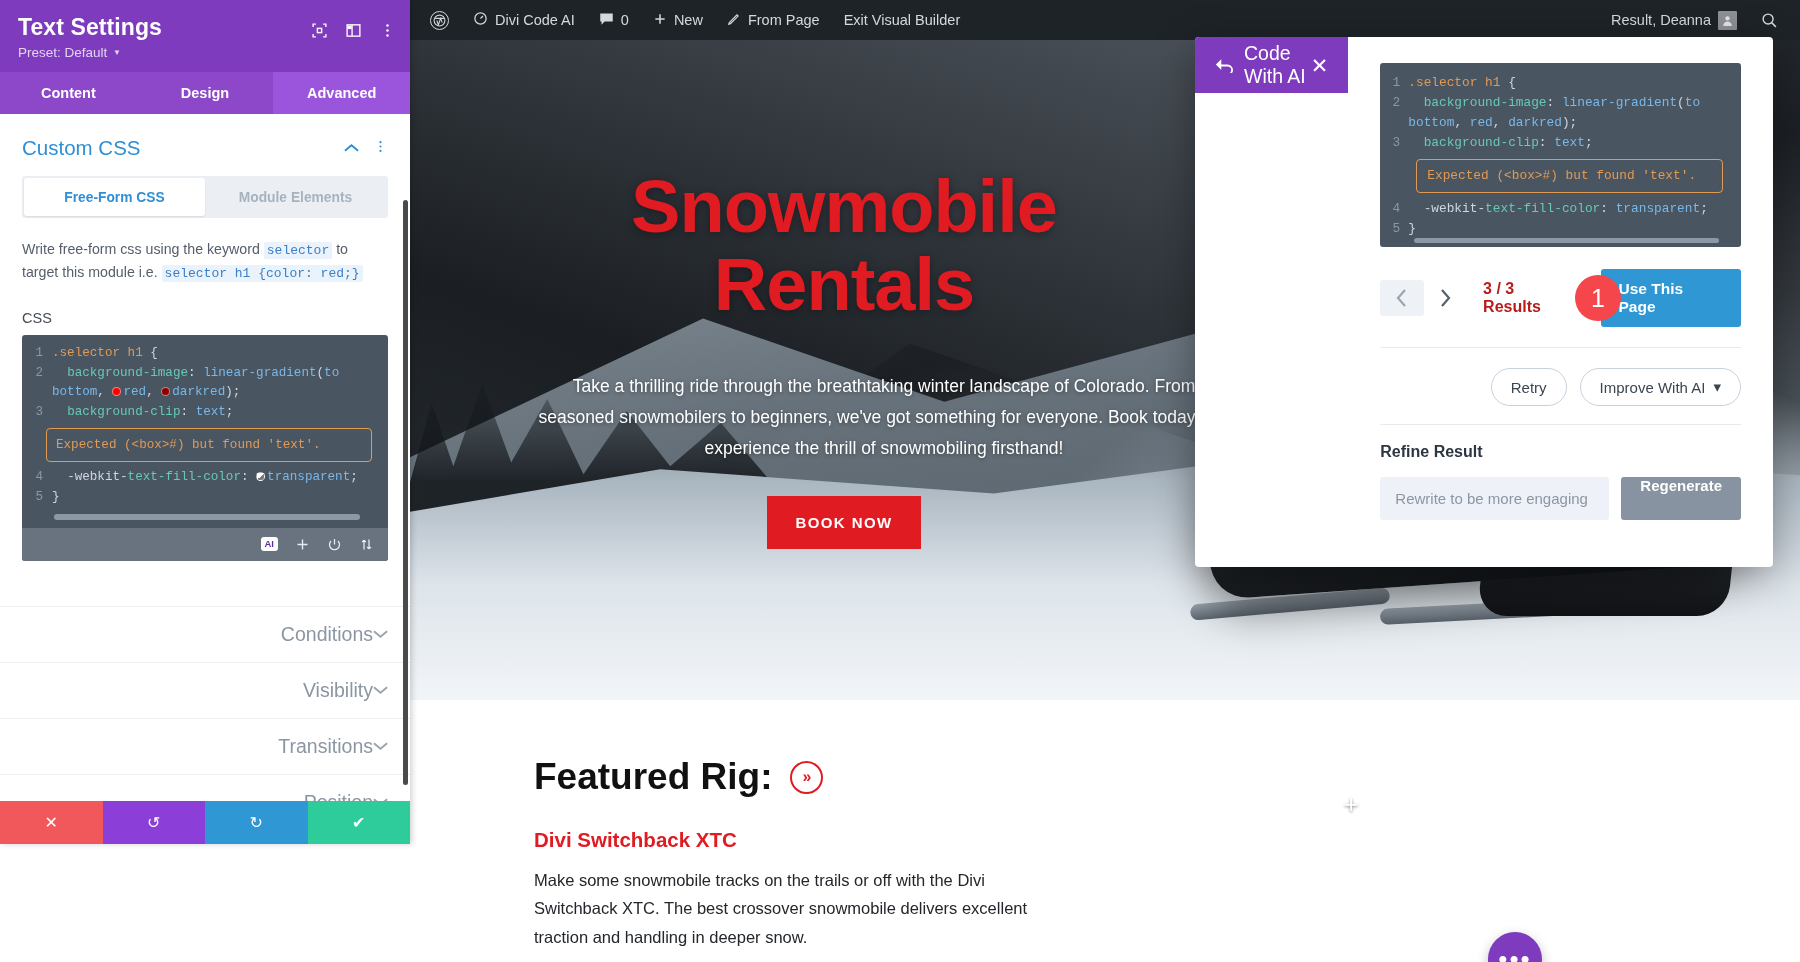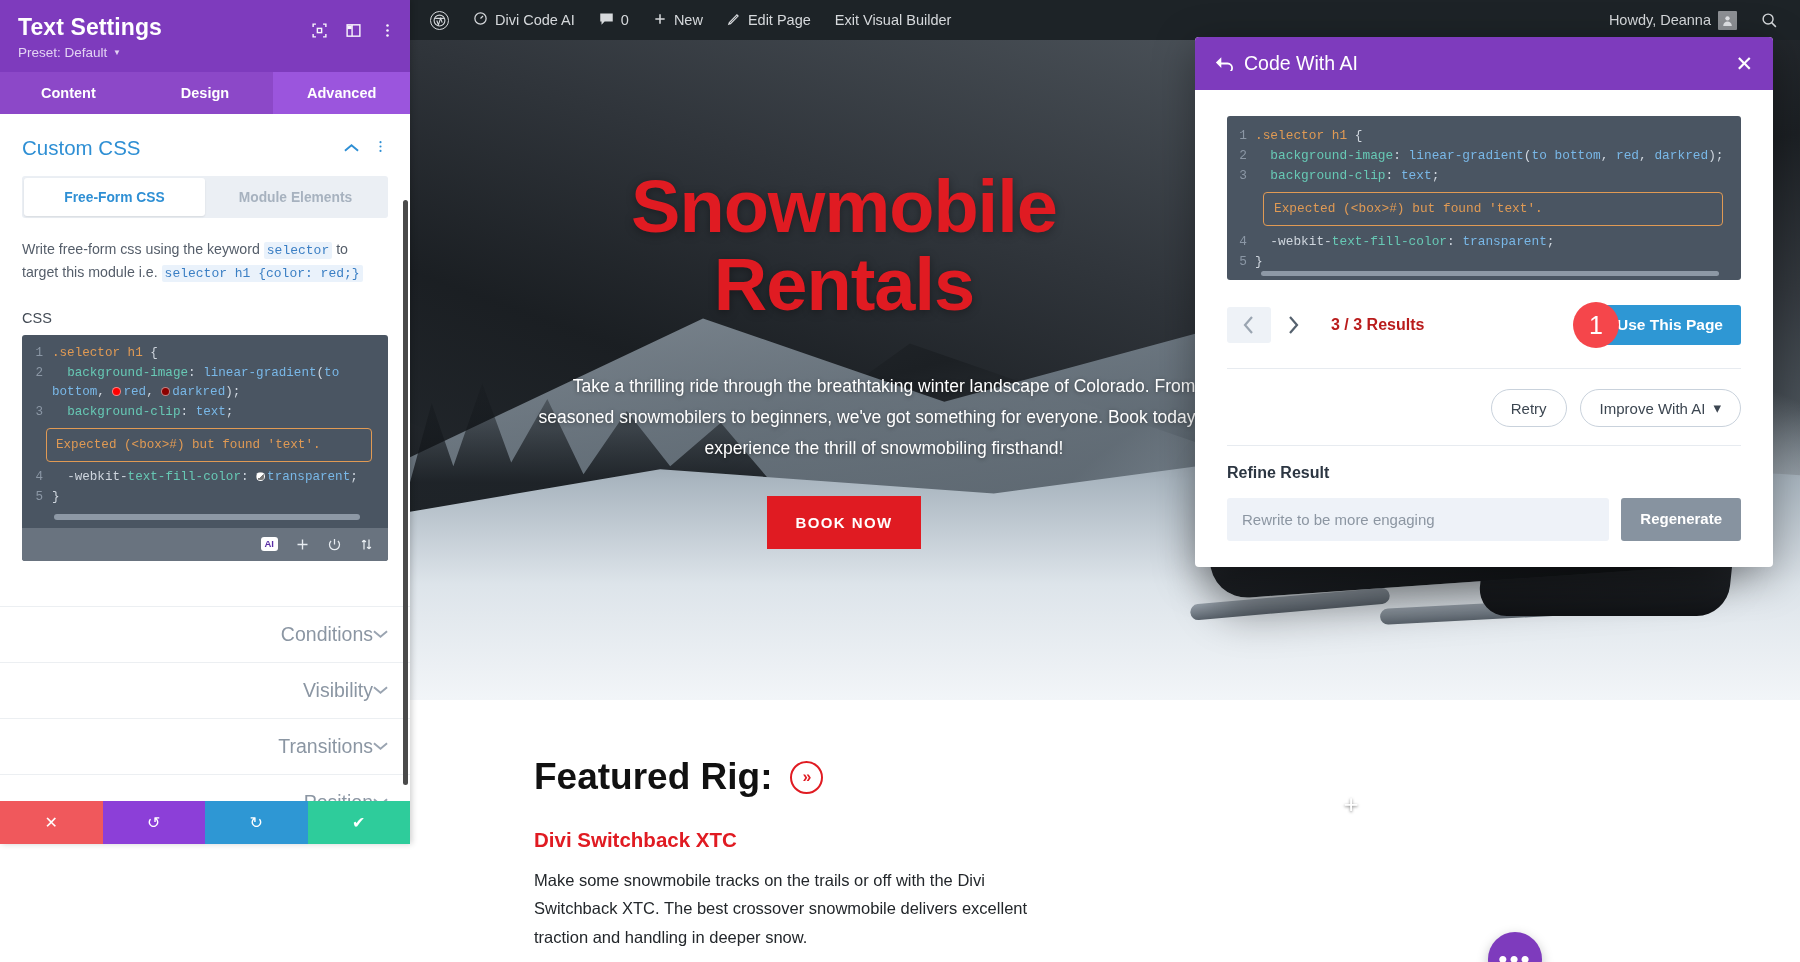--- a/index.html
+++ b/index.html
@@ -300,21 +300,21 @@
     display: flex; align-items: center; justify-content: center;
     color: #fff; font-size: 26px; letter-spacing: 2px; z-index: 25; cursor: pointer;
     box-shadow: 0 4px 12px rgba(0,0,0,.25);
   }
 
   
   .modal {
     position: absolute; left: 1195px; top: 37px; width: 578px; height: 530px;
     background: #fff; border-radius: 4px; z-index: 80;
     box-shadow: 0 10px 40px rgba(0,0,0,.35);
-    overflow: hidden; display: flex; flex-direction: column;
+    overflow: hidden; display: flex; flex-direction: row;
   }
   .modal-head {
     background: #7e3bbd; height: 56px; display: flex; align-items: center;
     padding: 0 20px; color: #fff;
   }
   .modal-back { font-size: 17px; margin-right: 11px; display:flex; align-items:center;}
   .modal-title { font-size: 19.5px; font-weight: 400; }
   .modal-close { margin-left: auto; font-size: 21px; cursor: pointer; line-height: 1; }
   .modal-body { padding: 26px 32px 0 32px; }
 
@@ -365,21 +365,21 @@
   .refine-label { font-size: 16px; color: #2c3642; font-weight: 600; padding-top: 6px;}
   .refine-row { display: flex; gap: 12px; padding: 16px 0 26px 0; }
   .refine-input {
     flex: 1; background: #eef2f8; border: none; border-radius: 3px;
     padding: 13px 15px; font-size: 15px; color: #8c96a2;
     font-family: "Liberation Sans", sans-serif;
   }
   .refine-input::placeholder { color: #8c96a2; }
   .btn-regen {
     background: #8793a0; color: #fff; font-size: 15px; font-weight: 600;
-    padding: 12px 19px; border-radius: 3px; cursor: pointer;
+    padding: 0 19px; border-radius: 3px; cursor: pointer;
   }
 </style>
 </head>
 <body>
 
 <div class="app">
 
   <div class="wpbar">
     <div class="wpbar-left">
       <div class="wp-item">
@@ -414,29 +414,29 @@
             </svg>
         </span>
         <span>New</span>
       </div>
       <div class="wp-item">
         <span>
           <svg width="14" height="14" viewBox="0 0 24 24" fill="none" stroke="#d6d9dc" stroke-width="2">
               <path d="M3 21l3-1 13-13-2-2L4 18z"></path>
             </svg>
         </span>
-        <span>Edit Page</span>
+        <span>From Page</span>
       </div>
       <div class="wp-item">
         <span>Exit Visual Builder</span>
       </div>
     </div>
     <div class="wpbar-right">
       <div class="wp-item">
-        <span>Howdy, Deanna</span>
+        <span>Result, Deanna</span>
         <span class="avatar">
           <svg width="13" height="13" viewBox="0 0 24 24" fill="#e2e4e7">
               <circle cx="12" cy="8" r="4"></circle>
               <path d="M4 22c0-5 4-8 8-8s8 3 8 8z"></path>
             </svg>
         </span>
       </div>
       <div class="wp-item">
         <svg width="17" height="17" viewBox="0 0 24 24" fill="none" stroke="#d6d9dc" stroke-width="2">
             <circle cx="10" cy="10" r="7"></circle>

